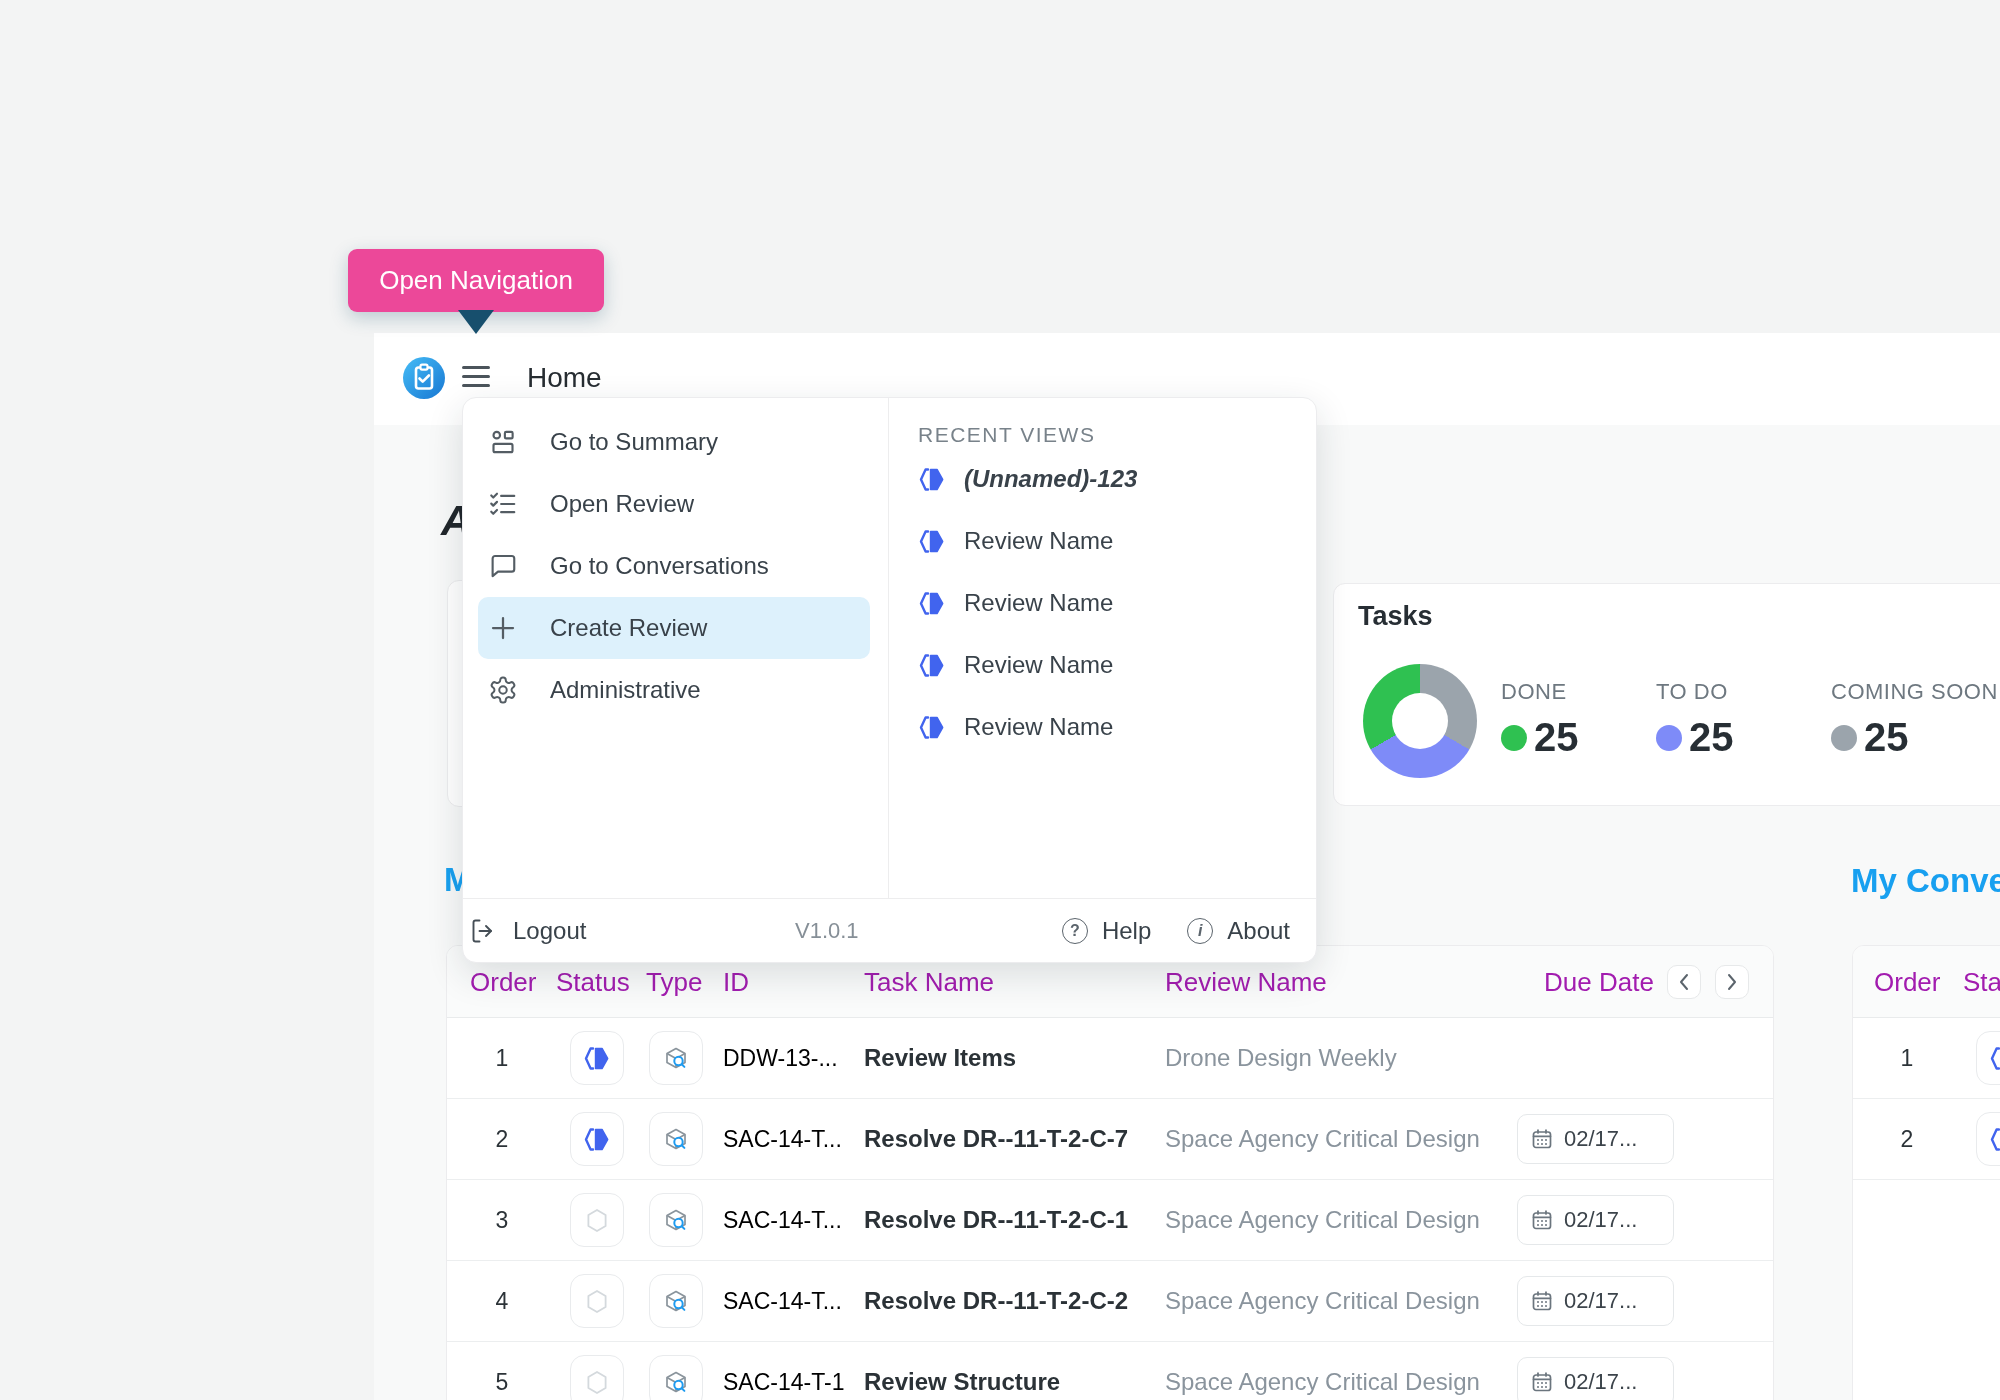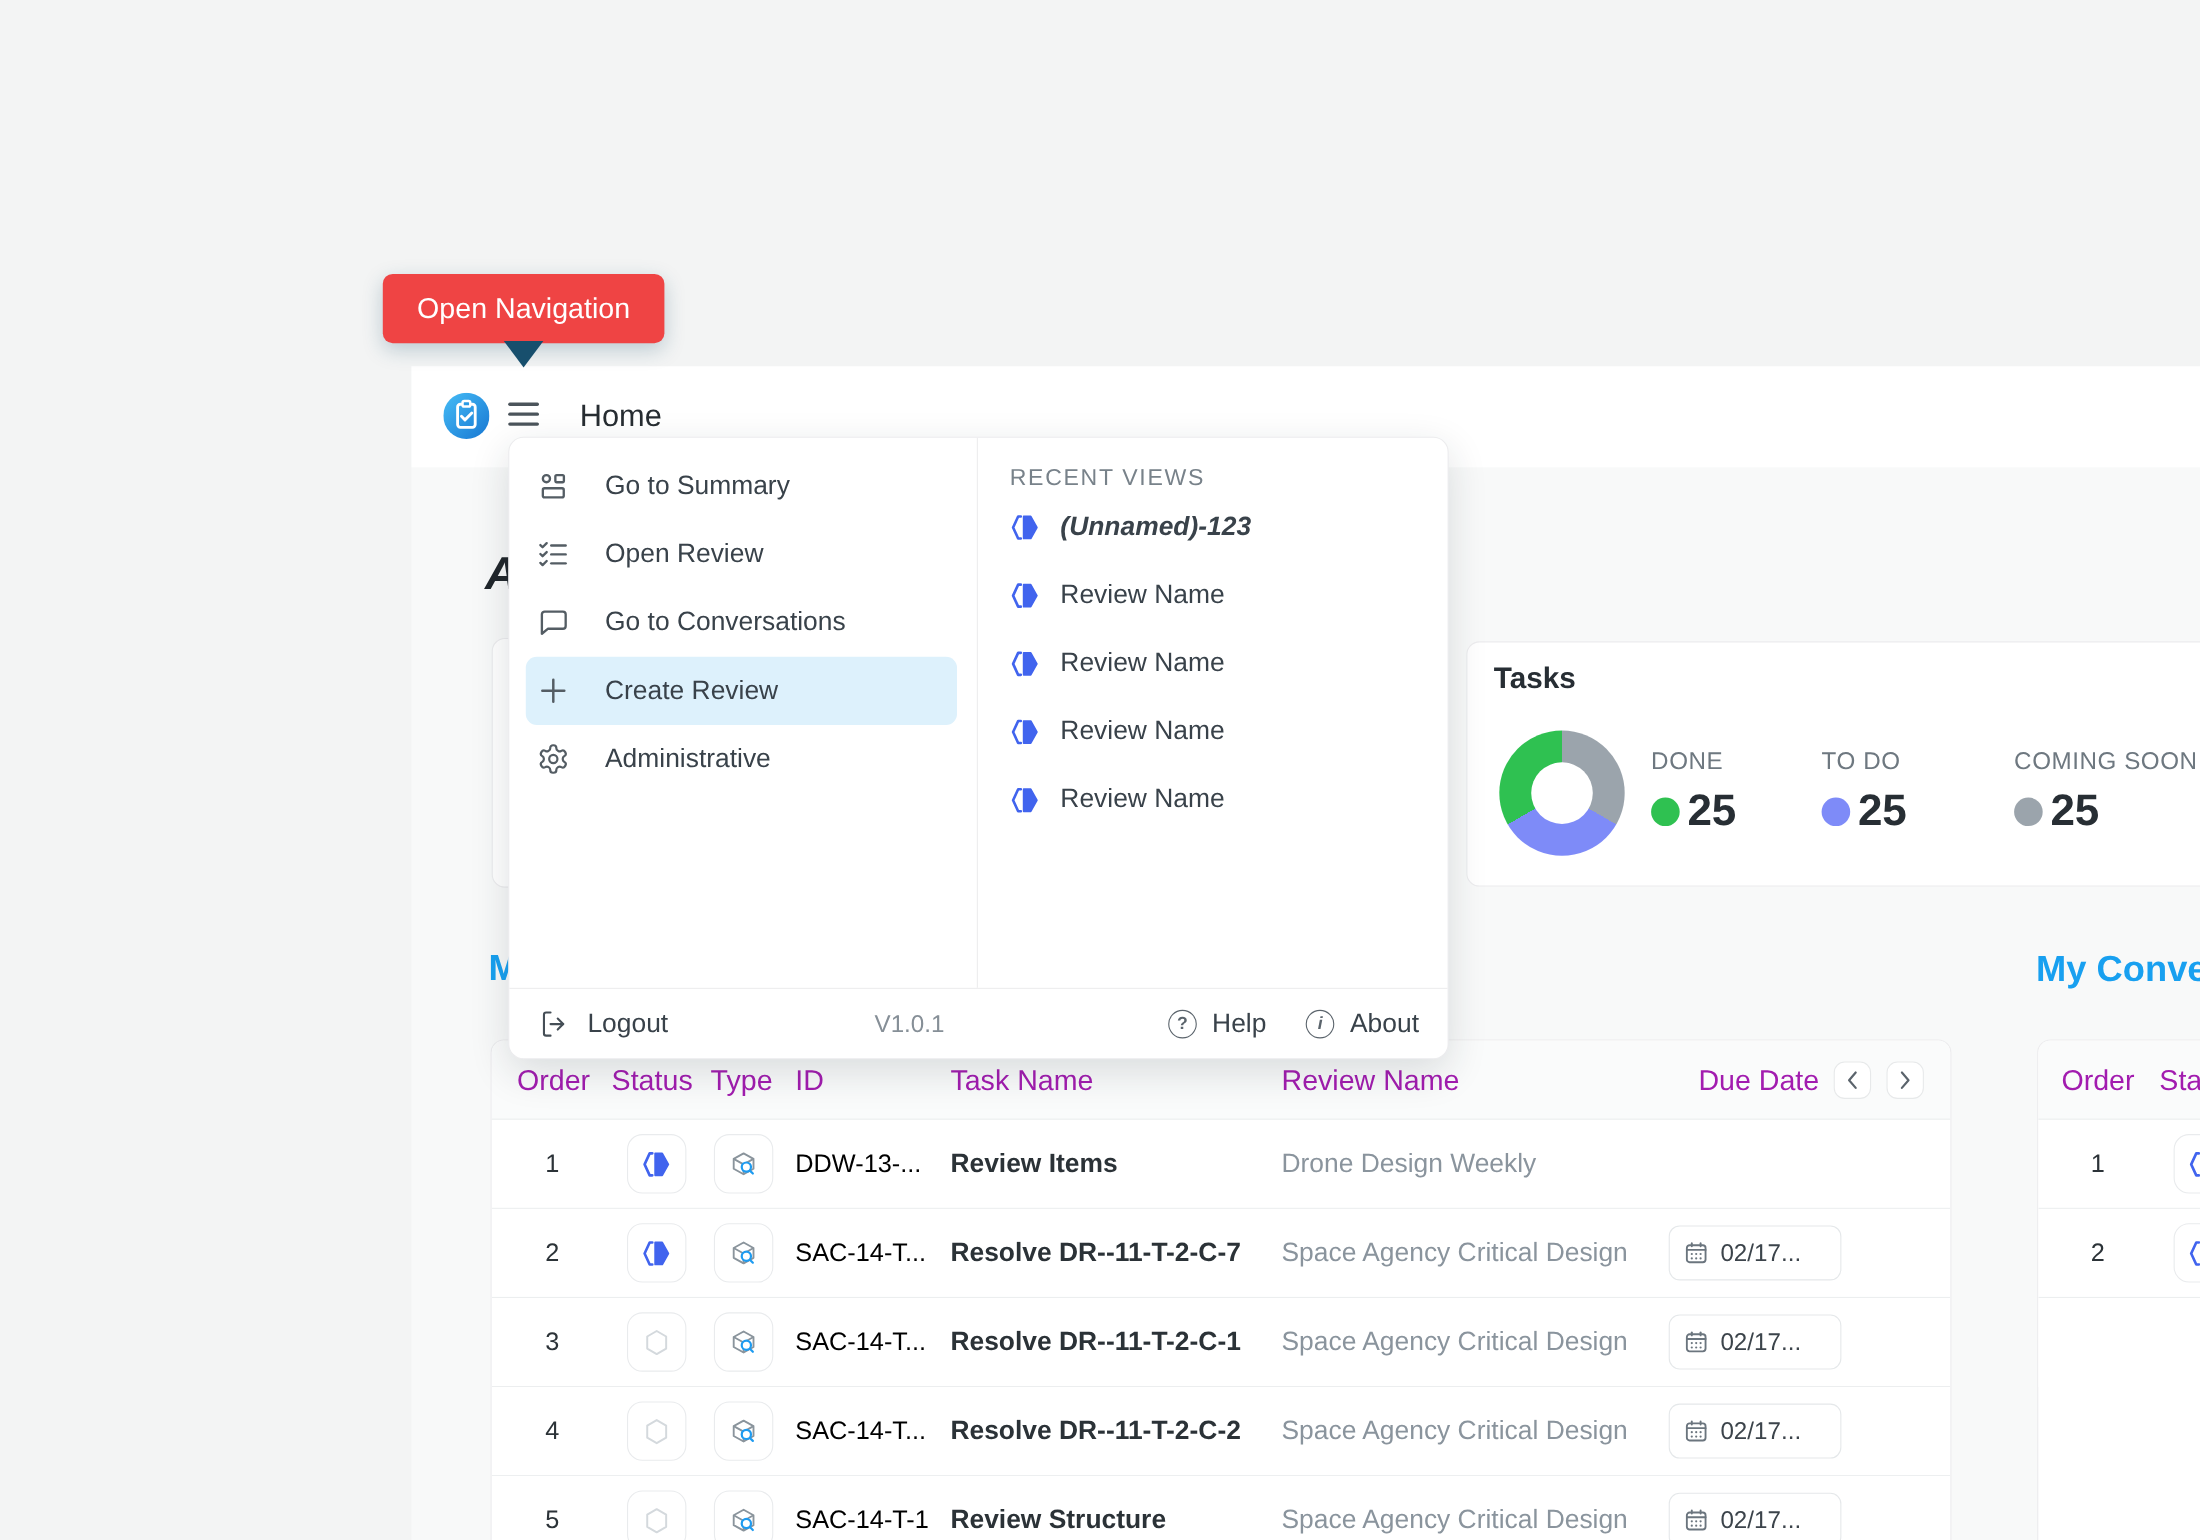--- a/index.html
+++ b/index.html
@@ -20,21 +20,21 @@
     background:#f8f9f9; z-index:1;
   }
   .logo { position:absolute; left:403px; top:357px; width:42px; height:42px; z-index:3; }
   .hamburger { position:absolute; left:462px; top:366px; width:28px; height:21px; z-index:3; cursor:pointer;
     display:flex; flex-direction:column; justify-content:space-between; }
   .hamburger i { display:block; height:2.6px; background:#4b545b; border-radius:2px; }
   .app-title { position:absolute; left:527px; top:362px; font-size:28px; font-weight:500; color:#272d32; z-index:3; }
 
   
   .tooltip { position:absolute; left:348px; top:249px; width:256px; height:63px;
-    background:#ef4444; border-radius:9px; z-index:60;
+    background:#ec4899; border-radius:9px; z-index:60;
     display:flex; align-items:center; justify-content:center;
     color:#ffffff; font-size:26px; box-shadow:0 6px 18px rgba(23,79,109,.25); }
   .tooltip-caret { position:absolute; left:458px; top:310px; z-index:60;
     width:0; height:0; border-left:18px solid transparent; border-right:18px solid transparent;
     border-top:24px solid #174f6d; }
 
   
   .heading-a { position:absolute; left:441px; top:497px; font-size:42px; font-weight:700; font-style:italic; color:#20262b; z-index:2; }
   .heading-mytasks { position:absolute; left:444px; top:861px; font-size:33px; font-weight:700; color:#18a0f0; z-index:2; white-space:nowrap; }
   .heading-myconv { position:absolute; left:1851px; top:862px; font-size:33px; font-weight:700; color:#18a0f0; z-index:2; white-space:nowrap; }
@@ -85,21 +85,21 @@
   .menu-item { height:62px; display:flex; align-items:center; gap:32px;
     margin:0 18px 0 15px; padding-left:10px; border-radius:10px; cursor:pointer;
     font-size:24px; color:#39424a; }
   .menu-item.highlight { background:#ddf1fc; }
   .menu-icon { width:30px; height:30px; flex:0 0 30px; }
   .rv-title { font-size:21px; color:#78828a; letter-spacing:1.5px; line-height:26px; }
   .rv-item { height:62px; display:flex; align-items:center; gap:17px; cursor:pointer; font-size:24px; color:#39424a; }
   .rv-item.italic .rv-label { font-style:italic;font-weight:bold; }
   .hex-icon { width:29px; height:29px; flex:0 0 29px; }
   .dd-footer { height:64px; border-top:1px solid #ededee; position:relative;
-    display:flex; align-items:center; padding:0 26px 0 27px; }
+    display:flex; align-items:center; padding:0 26px 0 6px; }
   .logout { display:flex; align-items:center; gap:16px; font-size:24px; color:#39424a; cursor:pointer; }
   .version { position:absolute; left:332px; font-size:22px; color:#868f97; }
   .footer-right { margin-left:auto; display:flex; align-items:center; gap:36px; }
   .footer-link { display:flex; align-items:center; gap:14px; font-size:24px; color:#39424a; cursor:pointer; }
   .circ-icon { width:26px; height:26px; border:1.8px solid #5b646c; border-radius:50%; color:#5b646c;
     display:flex; align-items:center; justify-content:center; font-size:16px; font-weight:600; }
 </style>
 </head>
 <body>
 

